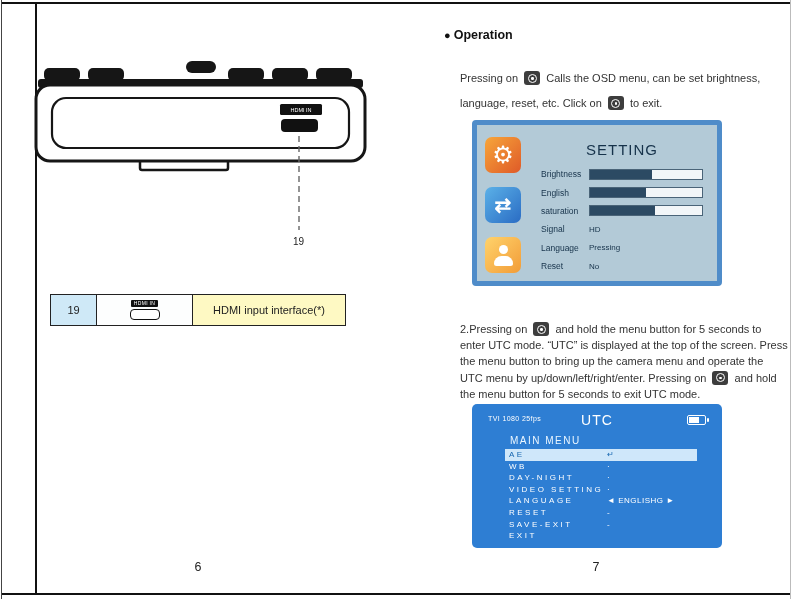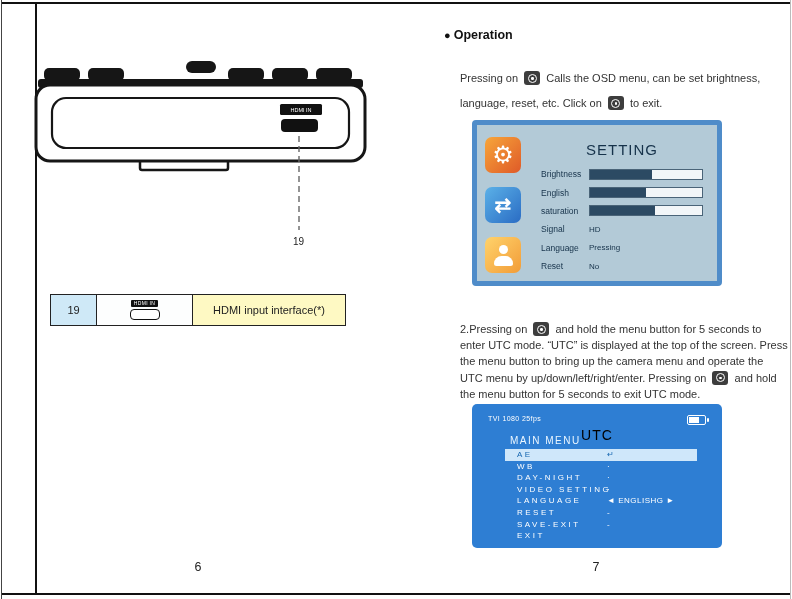--- a/index.html
+++ b/index.html
@@ -48,27 +48,27 @@
   .s-rows{position:absolute;left:64px;top:40px;right:6px;}
   .s-row{display:flex;align-items:center;height:18.4px;}
   .s-label{width:48px;font-size:8.5px;color:#16324a;}
   .s-bar{width:112px;height:9px;border:1px solid #4a6478;background:#f2f6f8;display:inline-block;overflow:hidden;}
   .s-fill{display:block;height:100%;background:#2c4a63;}
   .s-val{width:112px;font-size:8px;color:#16324a;}
 
   
   .utc-panel{position:absolute;left:472px;top:404px;width:250px;height:144px;background:#2e7ed3;border-radius:5px;}
   .utc-signal{position:absolute;left:16px;top:11px;font-size:7px;color:#fff;letter-spacing:.4px;}
-  .utc-title{position:absolute;left:0;right:0;top:8px;text-align:center;font-size:14px;color:#000000;letter-spacing:1px;margin-top:15px;}
+  .utc-title{position:absolute;left:0;right:0;top:8px;text-align:center;font-size:14px;color:#ffffff;letter-spacing:1px;}
   .battery{position:absolute;right:16px;top:11px;width:17px;height:8px;border:1px solid #fff;border-radius:2px;}
   .battery::before{content:"";position:absolute;left:1px;top:1px;bottom:1px;width:10px;background:#fff;}
   .battery::after{content:"";position:absolute;right:-4px;top:2px;width:2px;height:4px;background:#fff;border-radius:1px;}
   .utc-main{position:absolute;left:38px;top:31px;font-size:10px;color:#eaf6ff;letter-spacing:1.5px;}
   .utc-rows{position:absolute;left:33px;top:45px;width:192px;}
-  .utc-row{position:relative;height:11.6px;line-height:11.6px;color:#fff;font-size:8px;letter-spacing:2.5px;padding-left:12px;}
+  .utc-row{position:relative;height:11.6px;line-height:11.6px;color:#fff;font-size:8px;letter-spacing:2.5px;padding-left:4px;}
   .utc-row .val{position:absolute;left:102px;top:0;letter-spacing:.5px;}
   .utc-row.highlight{background:#cfe7fa;color:#1566b0;}
 </style>
 </head>
 <body>
 
 <div class="sheet">
   <div class="rule top"></div>
   <div class="rule bottom"></div>
   <div class="rule leftedge"></div>

